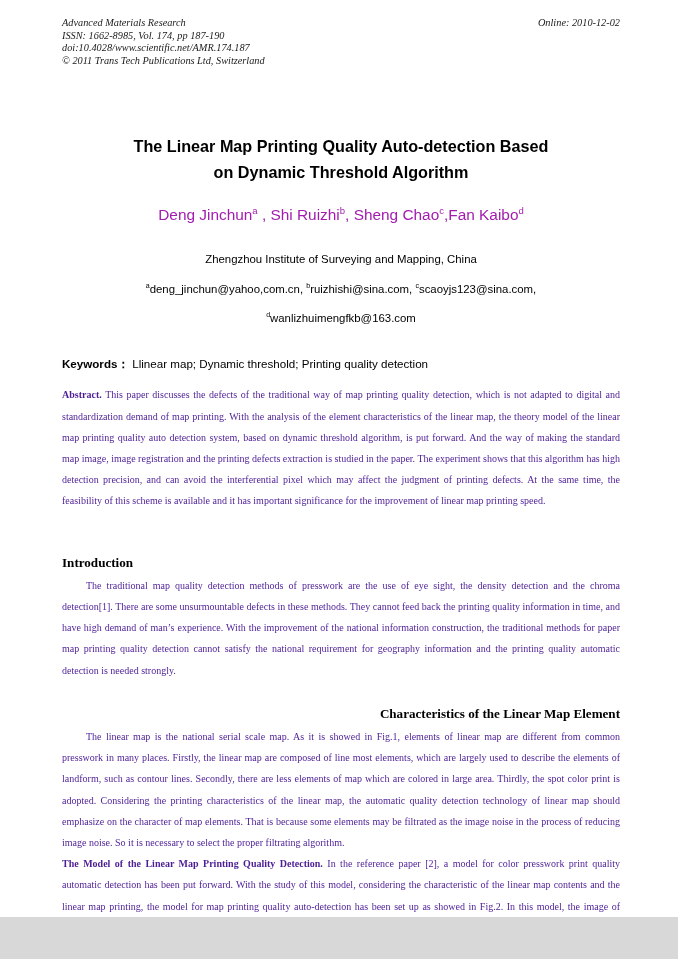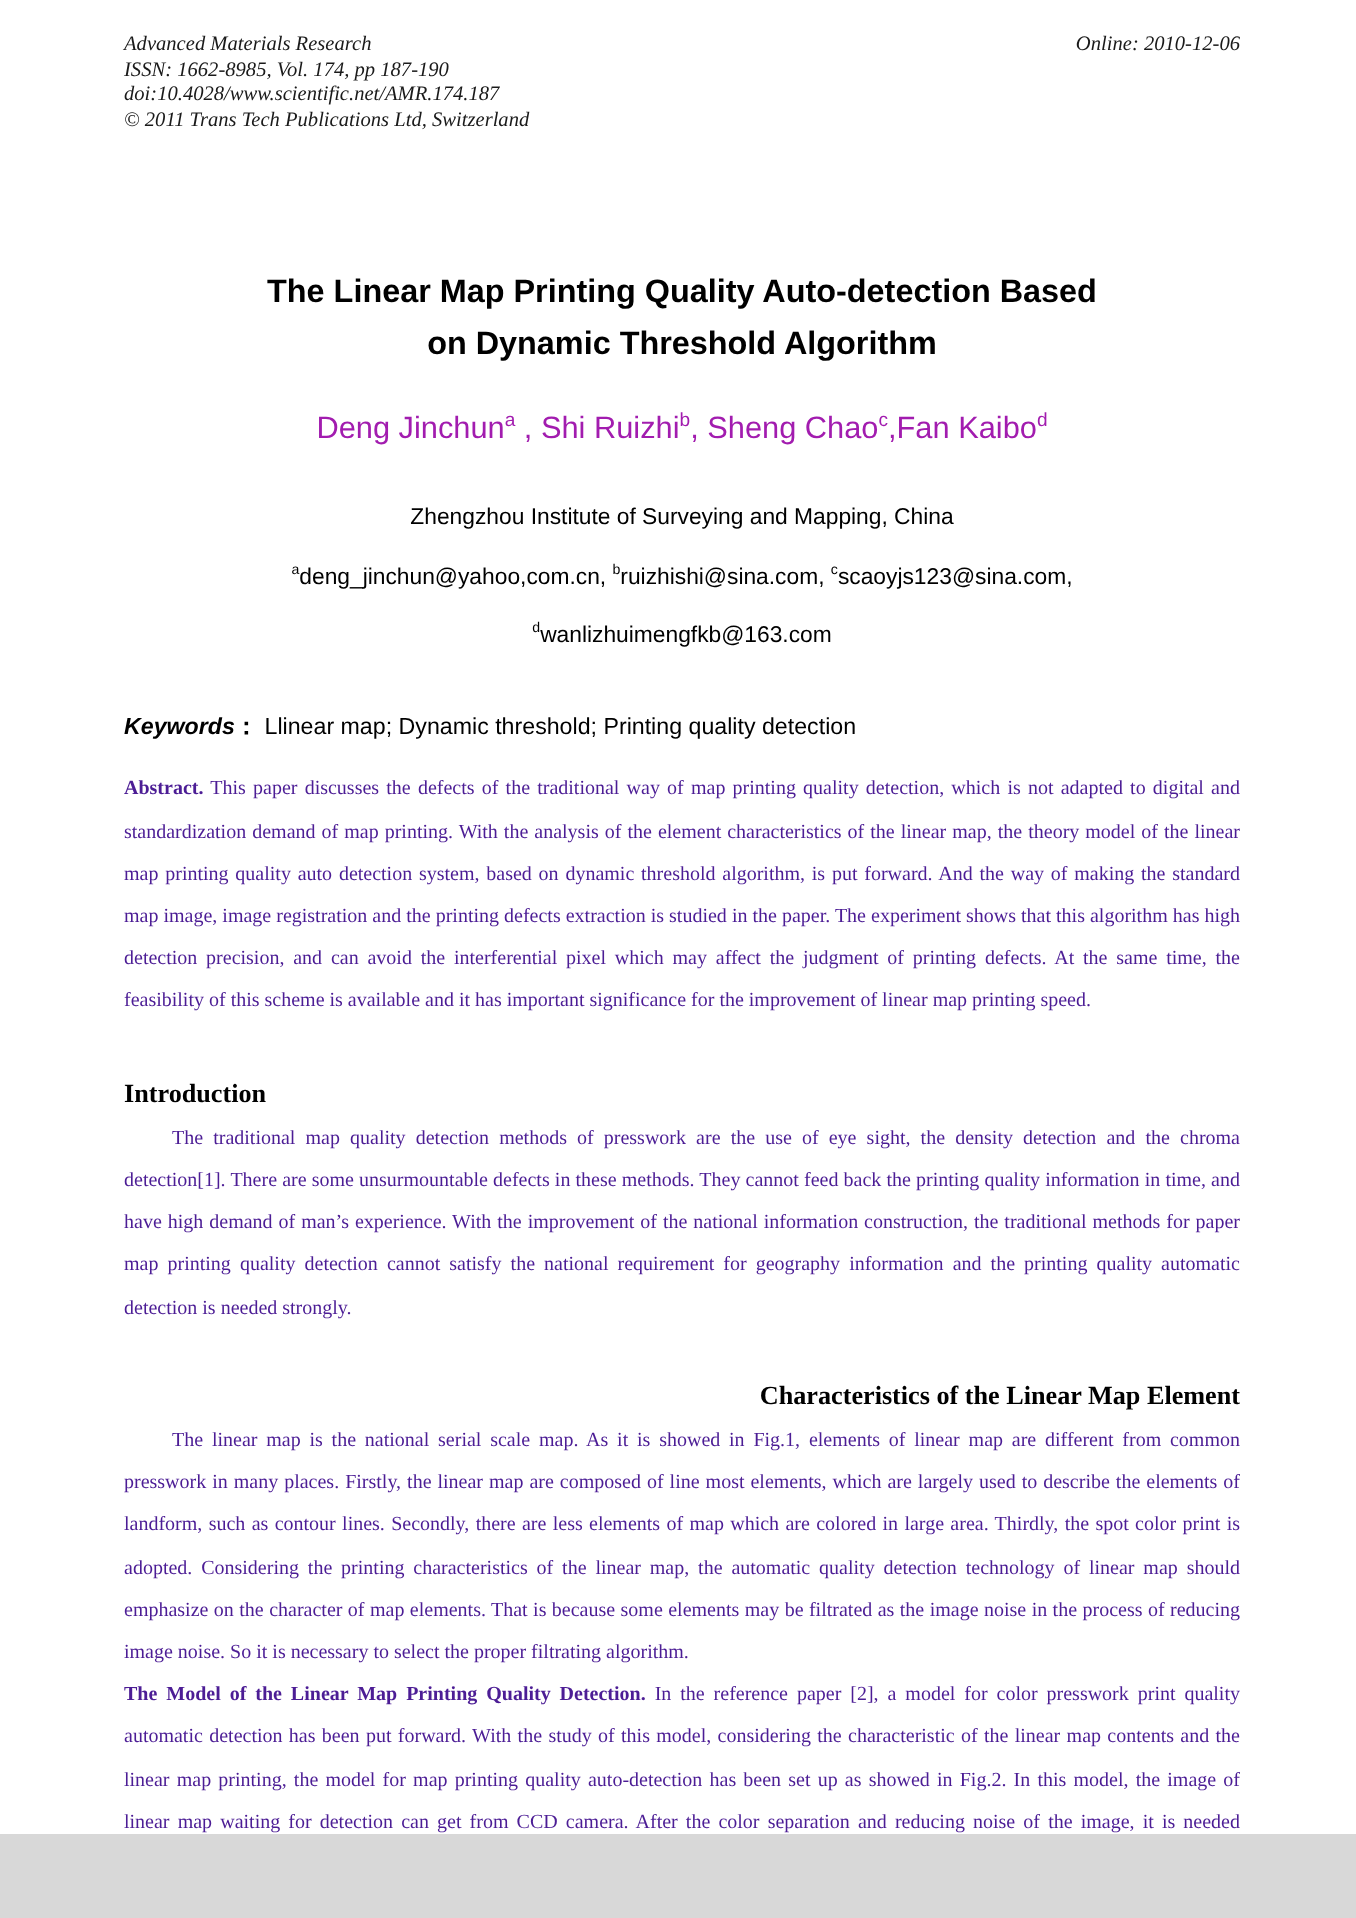--- a/index.html
+++ b/index.html
@@ -94,21 +94,21 @@
   .emails-line + .emails-line { margin-top: 13px; }
 
   
   .keywords {
     font-family: "Liberation Sans", sans-serif;
     font-size: 11.6px;
     line-height: 15px;
     color: #000;
     margin-top: 30px;
   }
-  .keywords .lbl { font-weight: bold; font-style: italic; }
+  .keywords .lbl { font-weight: bold; }
   .keywords .kw-sep { font-weight: bold; letter-spacing: 0; }
 
   
   .para {
     font-family: Liberation Serif, serif;
     font-size: 10px;
     line-height: 21.2px;
     color: #4c1d95;
     text-align: justify;
     text-justify: inter-word;
@@ -119,37 +119,37 @@
   .para.indent { text-indent: 24px; }
 
   .heading {
     font-family: "Liberation Serif", serif;
     font-weight: bold;
     font-size: 13.1px;
     line-height: 21.2px;
     color: #000;
     margin: 0;
   }
-  .sp-intro   { margin-top: 24px; }
+  .sp-intro   { margin-top: 40px; }
   .sp-after-h { margin-top: 2px; }
   .sp-sect    { margin-top: 22px; text-align: right; }
   .sp-tight   { margin-top: 0px; }
 </style>
 </head>
 <body>
 
 <div class="page">
   <div class="content">
 
     <div class="jhead">
       <span class="jhead-left">Advanced Materials Research</span>
       <span class="jhead-left">ISSN: 1662-8985, Vol. 174, pp 187-190</span>
       <span class="jhead-left">doi:10.4028/www.scientific.net/AMR.174.187</span>
       <span class="jhead-left">© 2011 Trans Tech Publications Ltd, Switzerland</span>
-      <span class="jhead-right">Online: 2010-12-06</span>
+      <span class="jhead-right">Online: 2010-12-02</span>
     </div>
 
     <h1 class="title">
       <span class="title-line">The Linear Map Printing Quality Auto-detection Based</span>
       <span class="title-line">on Dynamic Threshold Algorithm</span>
     </h1>
 
     <div class="authors">
       <span>Deng Jinchun</span><sup>a</sup><span> , </span><span>Shi Ruizhi</span><sup>b</sup><span>, </span><span>Sheng Chao</span><sup>c</sup><span>,</span><span>Fan Kaibo</span><sup>d</sup>
     </div>

